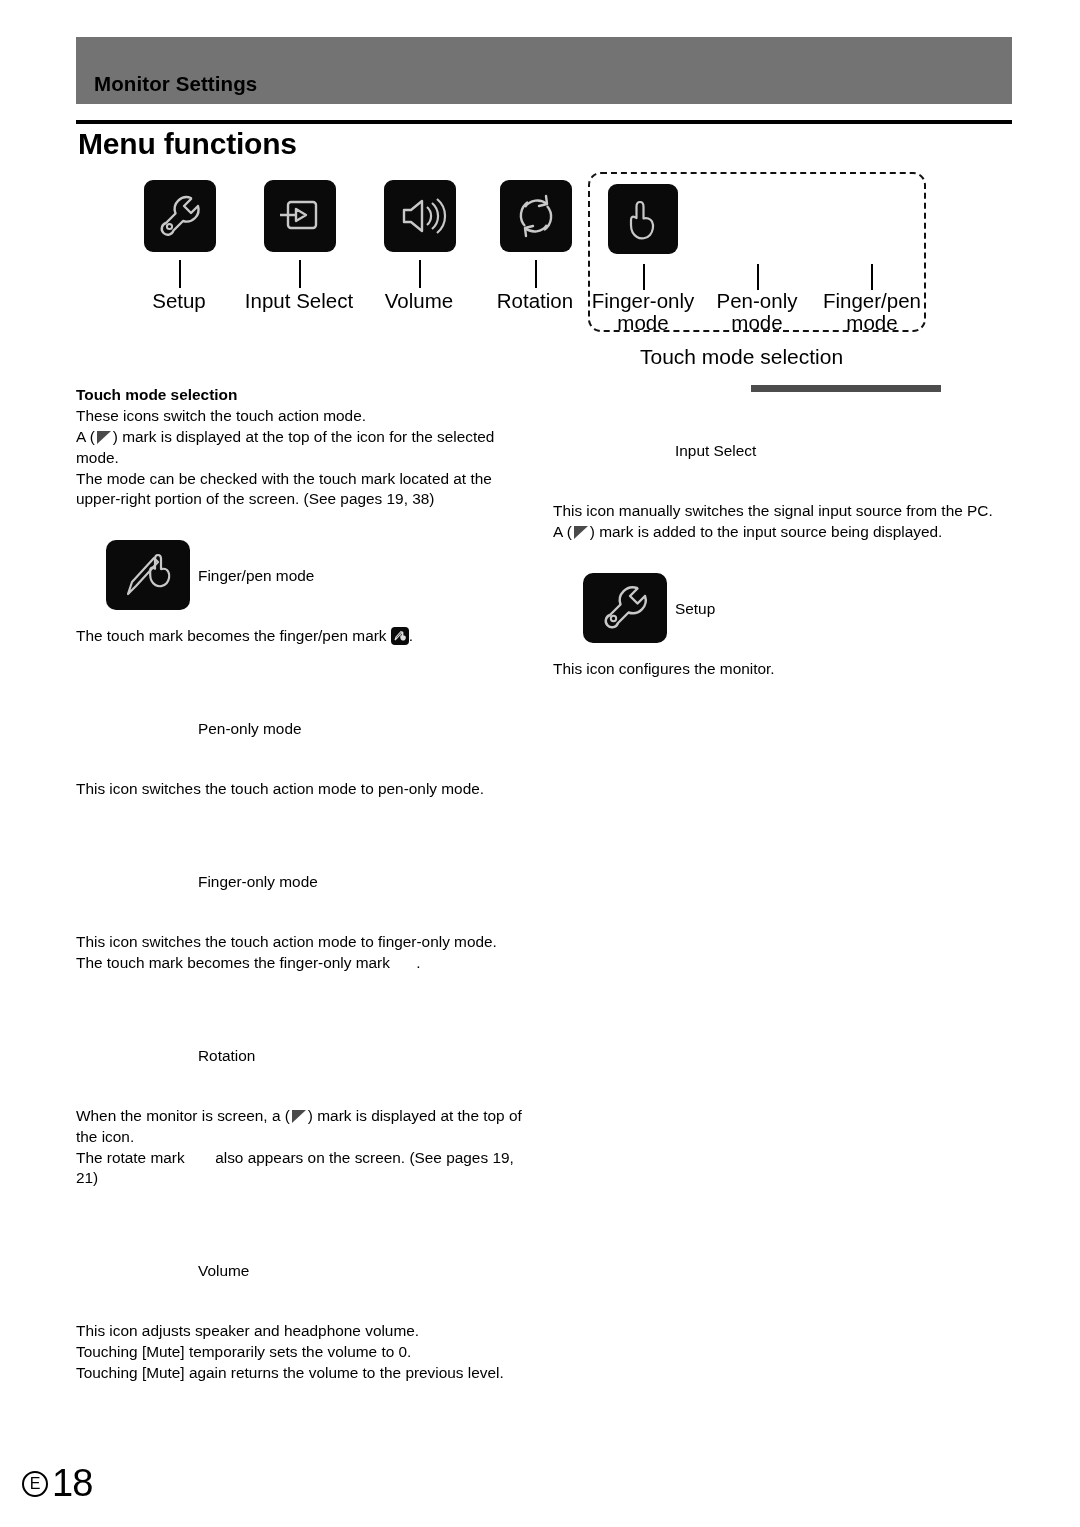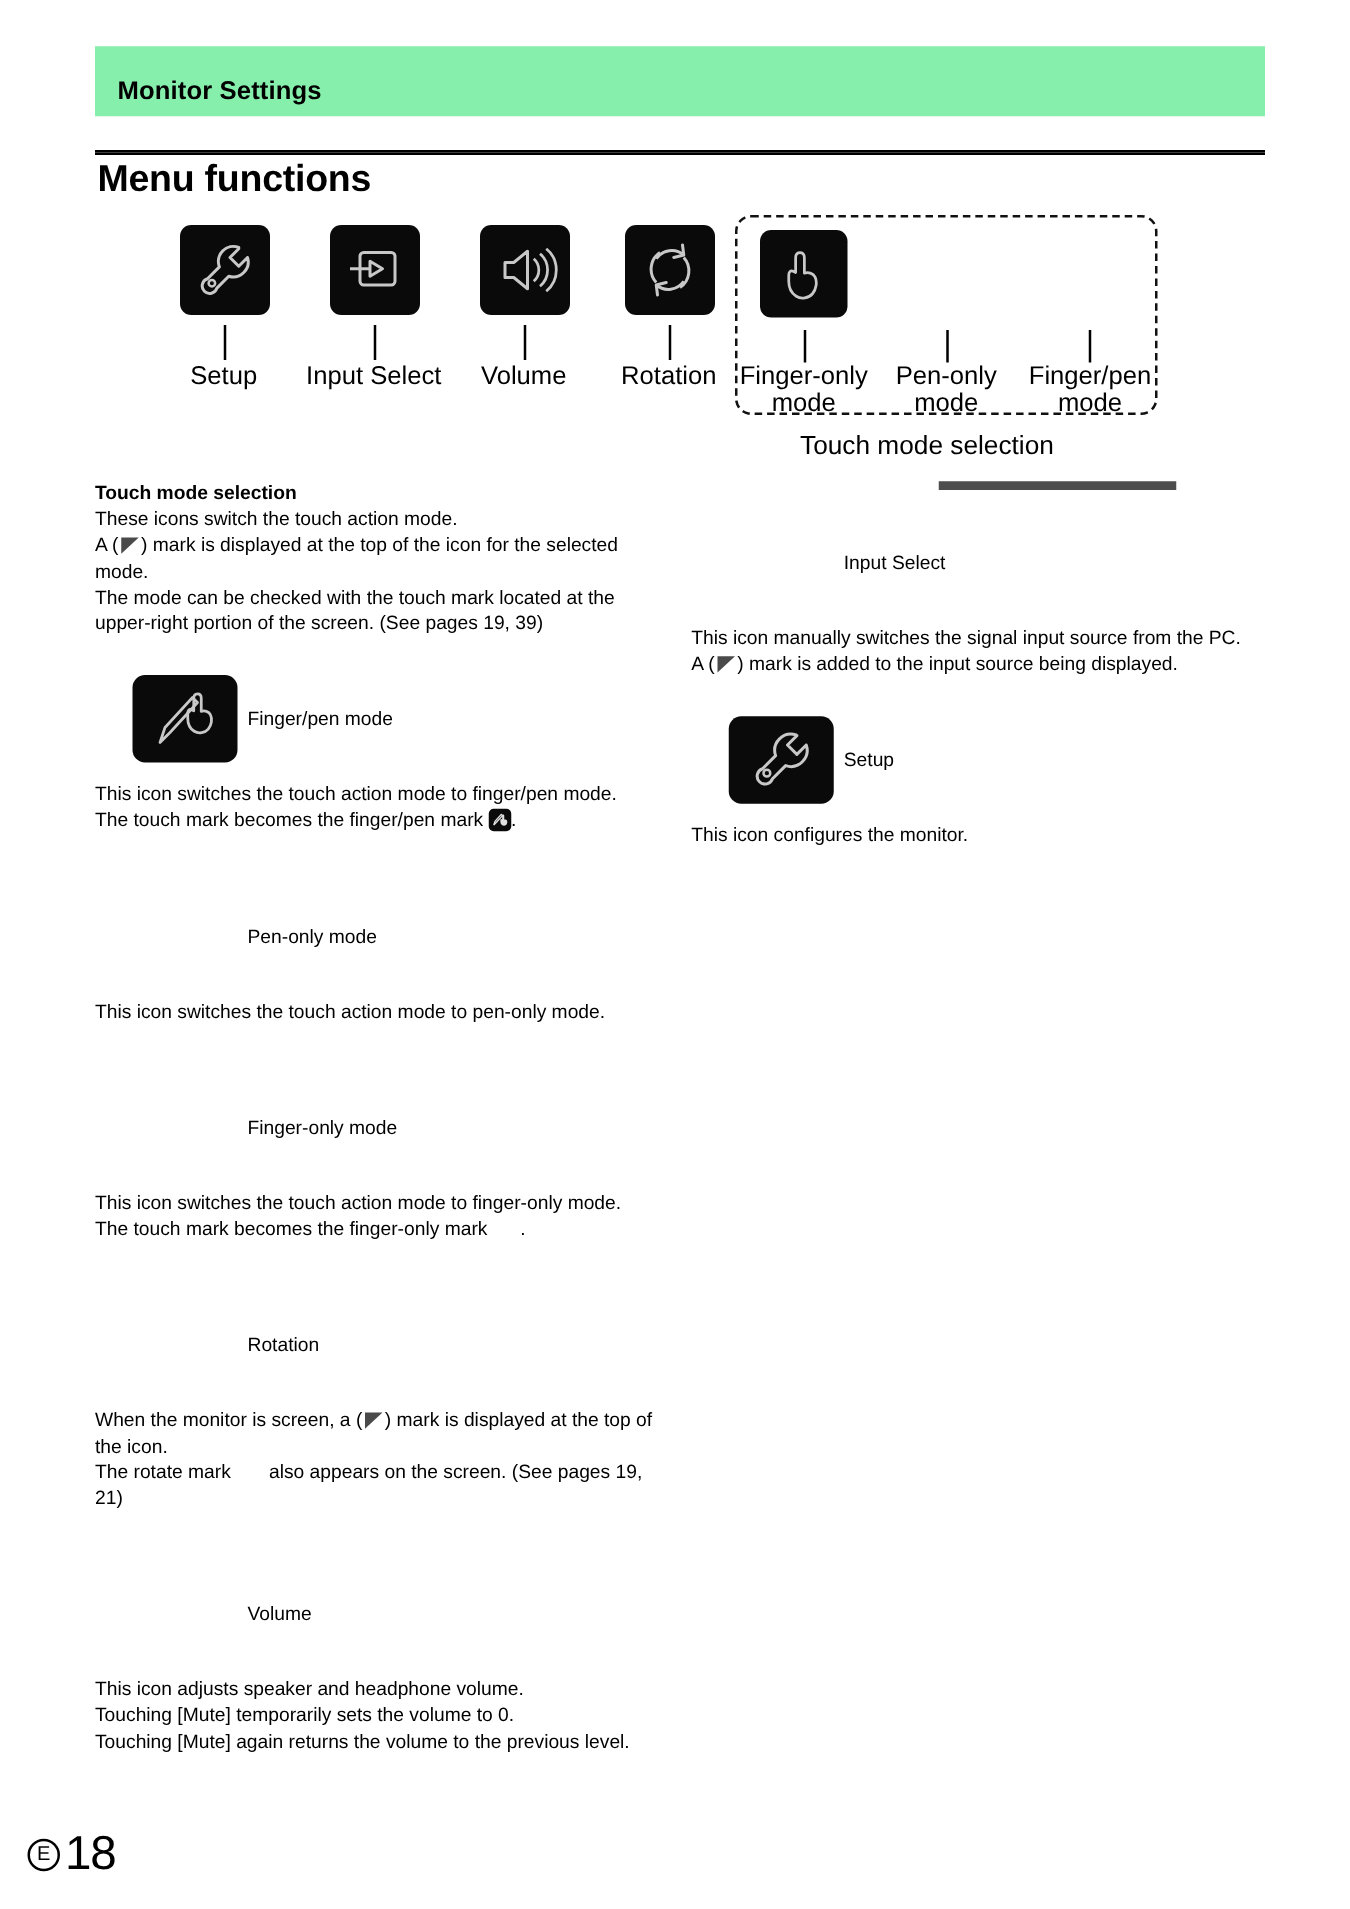--- a/index.html
+++ b/index.html
@@ -15,22 +15,22 @@
     color: #000000;
     overflow: hidden;
   }
 
   
   #header-band {
     position: absolute;
     left: 76px;
     top: 37px;
     width: 936px;
-    height: 56px;
-    background: #86efac;
+    height: 67px;
+    background: #737373;
   }
   #header-title {
     position: absolute;
     left: 18px;
     bottom: 8px;
     font-size: 20.5px;
     font-weight: bold;
     letter-spacing: 0.1px;
   }
 
@@ -273,36 +273,35 @@
 
 <div id="touch-mode-caption">Touch mode selection</div>
 
 <div class="col" id="col-left">
 
   <p class="para bold">Touch mode selection</p>
   <p class="para">These icons switch the touch action mode.</p>
   <p class="para"><span>A (</span><span class="tri-mark"><svg width="16" height="15" viewBox="0 0 16 15">
           <path d="M1 1 H15 L1 14 Z" fill="#4a4a4a"></path>
         </svg></span><span>) mark is displayed at the top of the icon for the selected mode.</span></p>
-  <p class="para">The mode can be checked with the touch mark located at the upper-right portion of the screen. (See pages 19, 39)</p>
+  <p class="para">The mode can be checked with the touch mark located at the upper-right portion of the screen. (See pages 19, 38)</p>
 
   <div class="spacer-md"></div>
 
   <div class="iconrow">
     <div class="big-tile">
       <svg width="84" height="70" viewBox="0 0 84 70">
         <path d="M22 54 l4 -12 l22 -24 l4 4 l-22 24 z" fill="none" stroke="#c8c8c8" stroke-width="2.2" stroke-linejoin="round"></path>
         <path d="M52 15 c2 0 3 1.6 3 3.6 l0 10.5 c2.6 -0.8 6 0 7.3 2.6 c1.8 3.4 0.9 8.6 -1.7 11.6 c-2.6 3 -7.7 3.9 -11.2 1.7 c-3.4 -2.1 -5.2 -6 -5.2 -10.3 l0 -4.3 c0 -2.1 1.3 -3.4 3 -2.6 l1.8 0.9 l0 -10 c0 -2.1 0.9 -3.7 3 -3.7 z" fill="none" stroke="#c8c8c8" stroke-width="2.2" stroke-linejoin="round"></path>
       </svg>
     </div>
     <div class="cap">Finger/pen mode</div>
   </div>
 
   <div class="spacer-sm"></div>
-  <p class="para">This icon switches the touch action mode to finger/pen mode.</p>
   <p class="para"><span>The touch mark becomes the finger/pen mark </span><span class="fp-mark"><svg width="16" height="16" viewBox="0 0 16 16">
           <path d="M3 12 l1 -3 l5 -5.5 l1 1 l-5 5.5 z" fill="none" stroke="#e0e0e0" stroke-width="1.1"></path>
           <path d="M10.5 3.5 c0.6 0 0.9 0.5 0.9 1.1 l0 3 c0.8 -0.2 1.8 0 2.2 0.8 c0.5 1 0.2 2.5 -0.5 3.3 c-0.8 0.9 -2.3 1.1 -3.3 0.5 c-1 -0.6 -1.5 -1.7 -1.5 -3 l0 -1.2 c0 -0.6 0.4 -1 0.9 -0.8 l0.5 0.3 l0 -2.9 c0 -0.6 0.3 -1.1 0.8 -1.1 z" fill="#e0e0e0"></path>
         </svg></span><span>.</span></p>
 
   <div class="spacer-lg"></div>
 
   <div class="iconrow">
     <div class="blank-tile"></div>
     <div class="cap">Pen-only mode</div>

